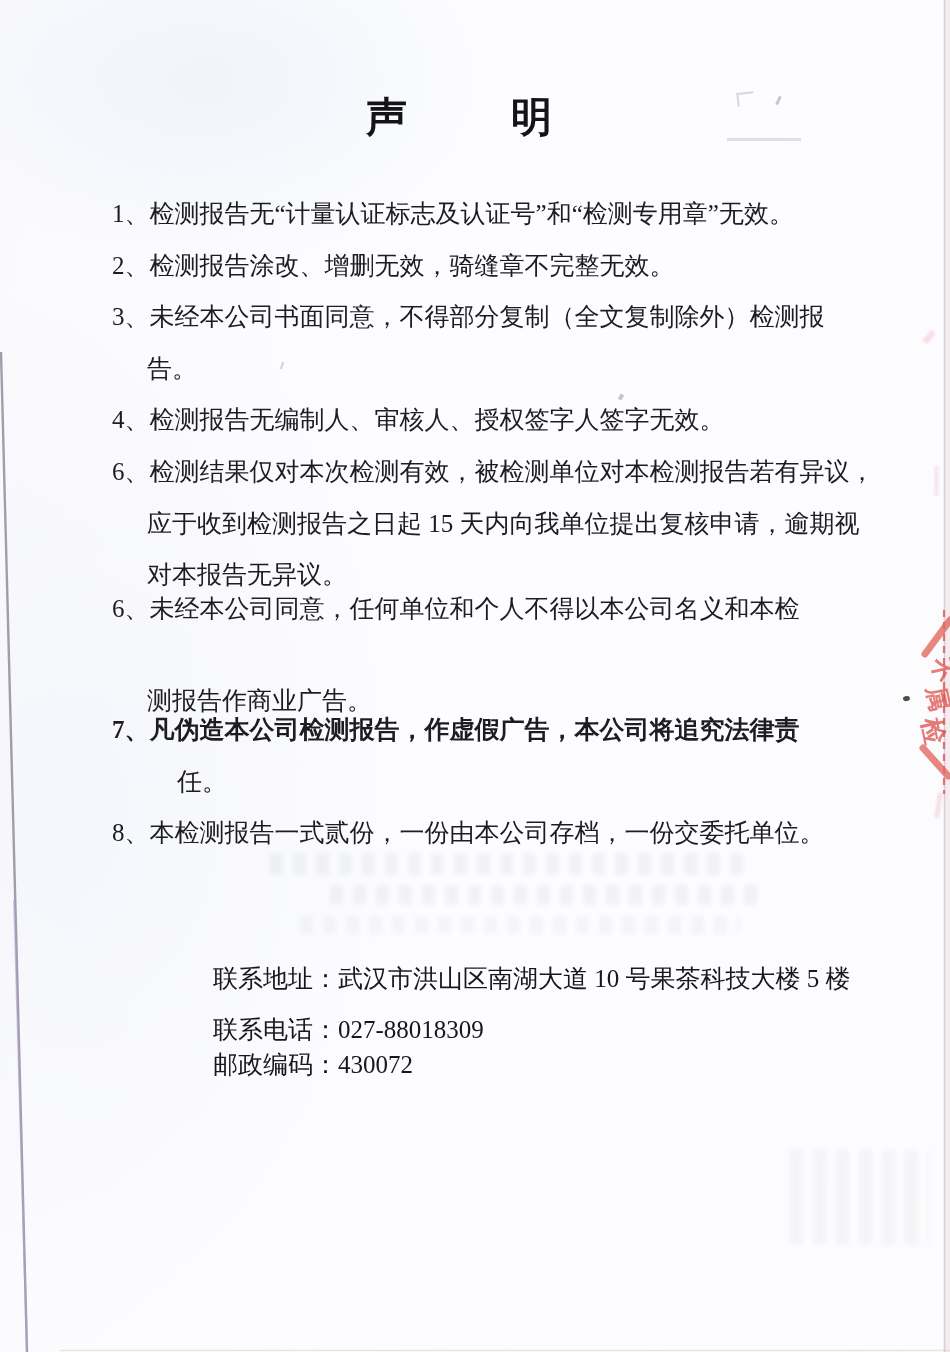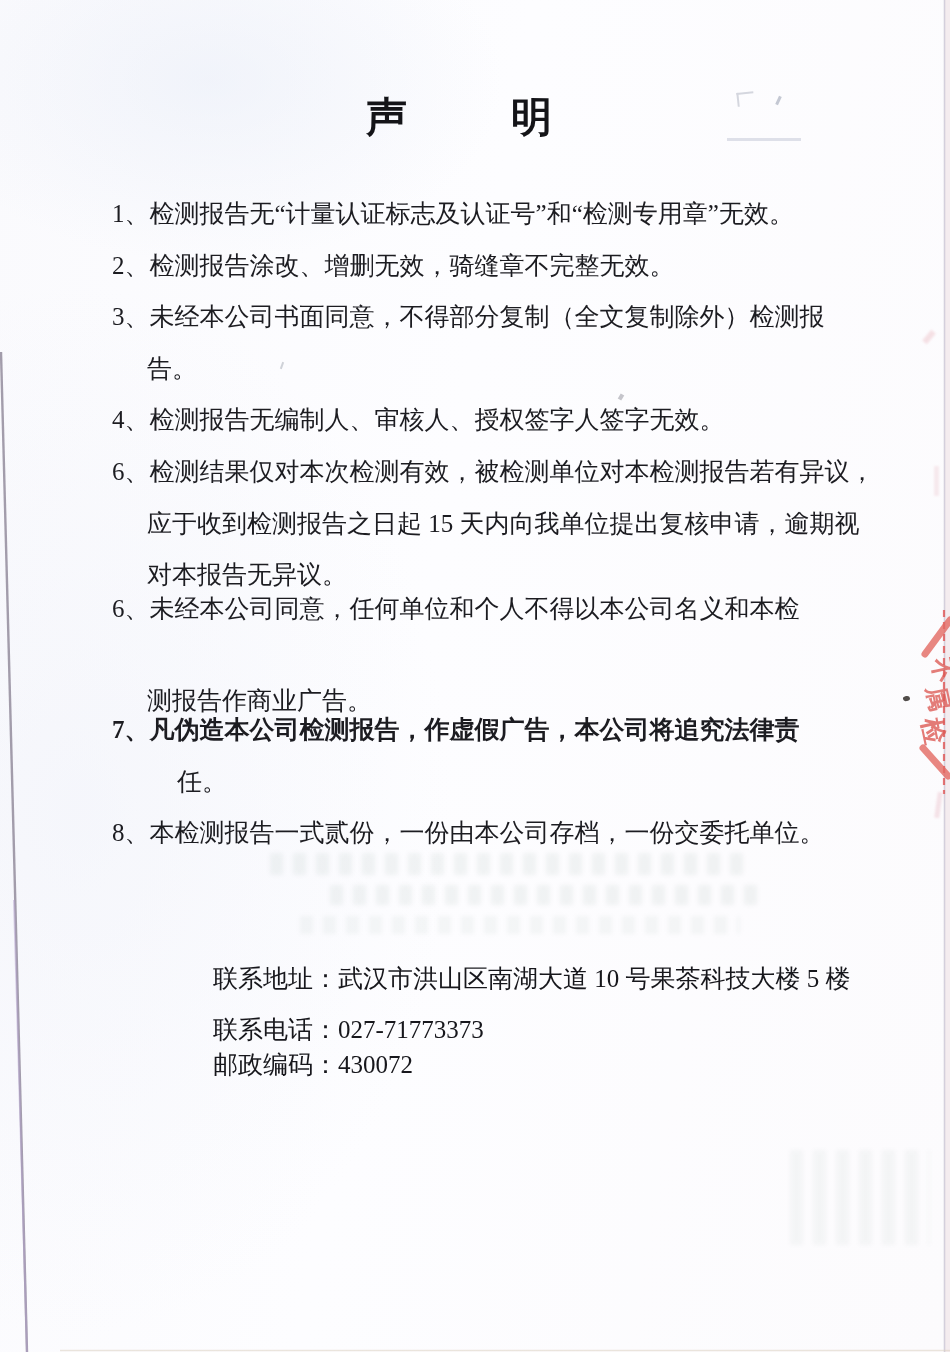--- a/index.html
+++ b/index.html
@@ -79,21 +79,21 @@
       <div class="sline cont" style="top: 508.6px;">应于收到检测报告之日起 15 天内向我单位提出复核申请，逾期视</div>
       <div class="sline cont" style="top: 560.2px;">对本报告无异议。</div>
       <div class="sline num" style="top: 594px;">6、未经本公司同意，任何单位和个人不得以本公司名义和本检</div>
       <div class="sline cont" style="top: 686px;">测报告作商业广告。</div>
       <div class="sline num" style="top: 715px; font-weight: bold;">7、凡伪造本公司检测报告，作虚假广告，本公司将追究法律责</div>
       <div class="sline cont2" style="top: 766.6px;">任。</div>
       <div class="sline num" style="top: 818.2px;">8、本检测报告一式贰份，一份由本公司存档，一份交委托单位。</div>
     </div>
 
   <div class="contact-line l1">联系地址：武汉市洪山区南湖大道 10 号果茶科技大楼 5 楼</div>
-  <div class="contact-line l2">联系电话：027-71773373</div>
+  <div class="contact-line l2">联系电话：027-88018309</div>
   <div class="contact-line l3">邮政编码：430072</div>
 
   <svg class="artifact" style="left:908px;top:602px;" width="42" height="200" viewBox="0 0 42 200">
     <line x1="36" y1="8" x2="36" y2="192" stroke="#e05555" stroke-width="2.2" stroke-dasharray="7 5" opacity="0.8"></line>
     <line x1="42" y1="18" x2="17" y2="52" stroke="#e46a63" stroke-width="7" opacity="0.8" stroke-linecap="round"></line>
     <text transform="translate(24,58) rotate(78)" font-size="25" font-weight="bold" fill="#dd5a55" opacity="0.78" font-family="'Liberation Serif',serif">不</text>
     <text transform="translate(19,86) rotate(78)" font-size="25" font-weight="bold" fill="#dd5a55" opacity="0.78" font-family="'Liberation Serif',serif">属</text>
     <text transform="translate(14,118) rotate(78)" font-size="26" font-weight="bold" fill="#dd5a55" opacity="0.8" font-family="'Liberation Serif',serif">检</text>
     <line x1="15" y1="146" x2="40" y2="174" stroke="#e46a63" stroke-width="7" opacity="0.8" stroke-linecap="round"></line>
   </svg>

